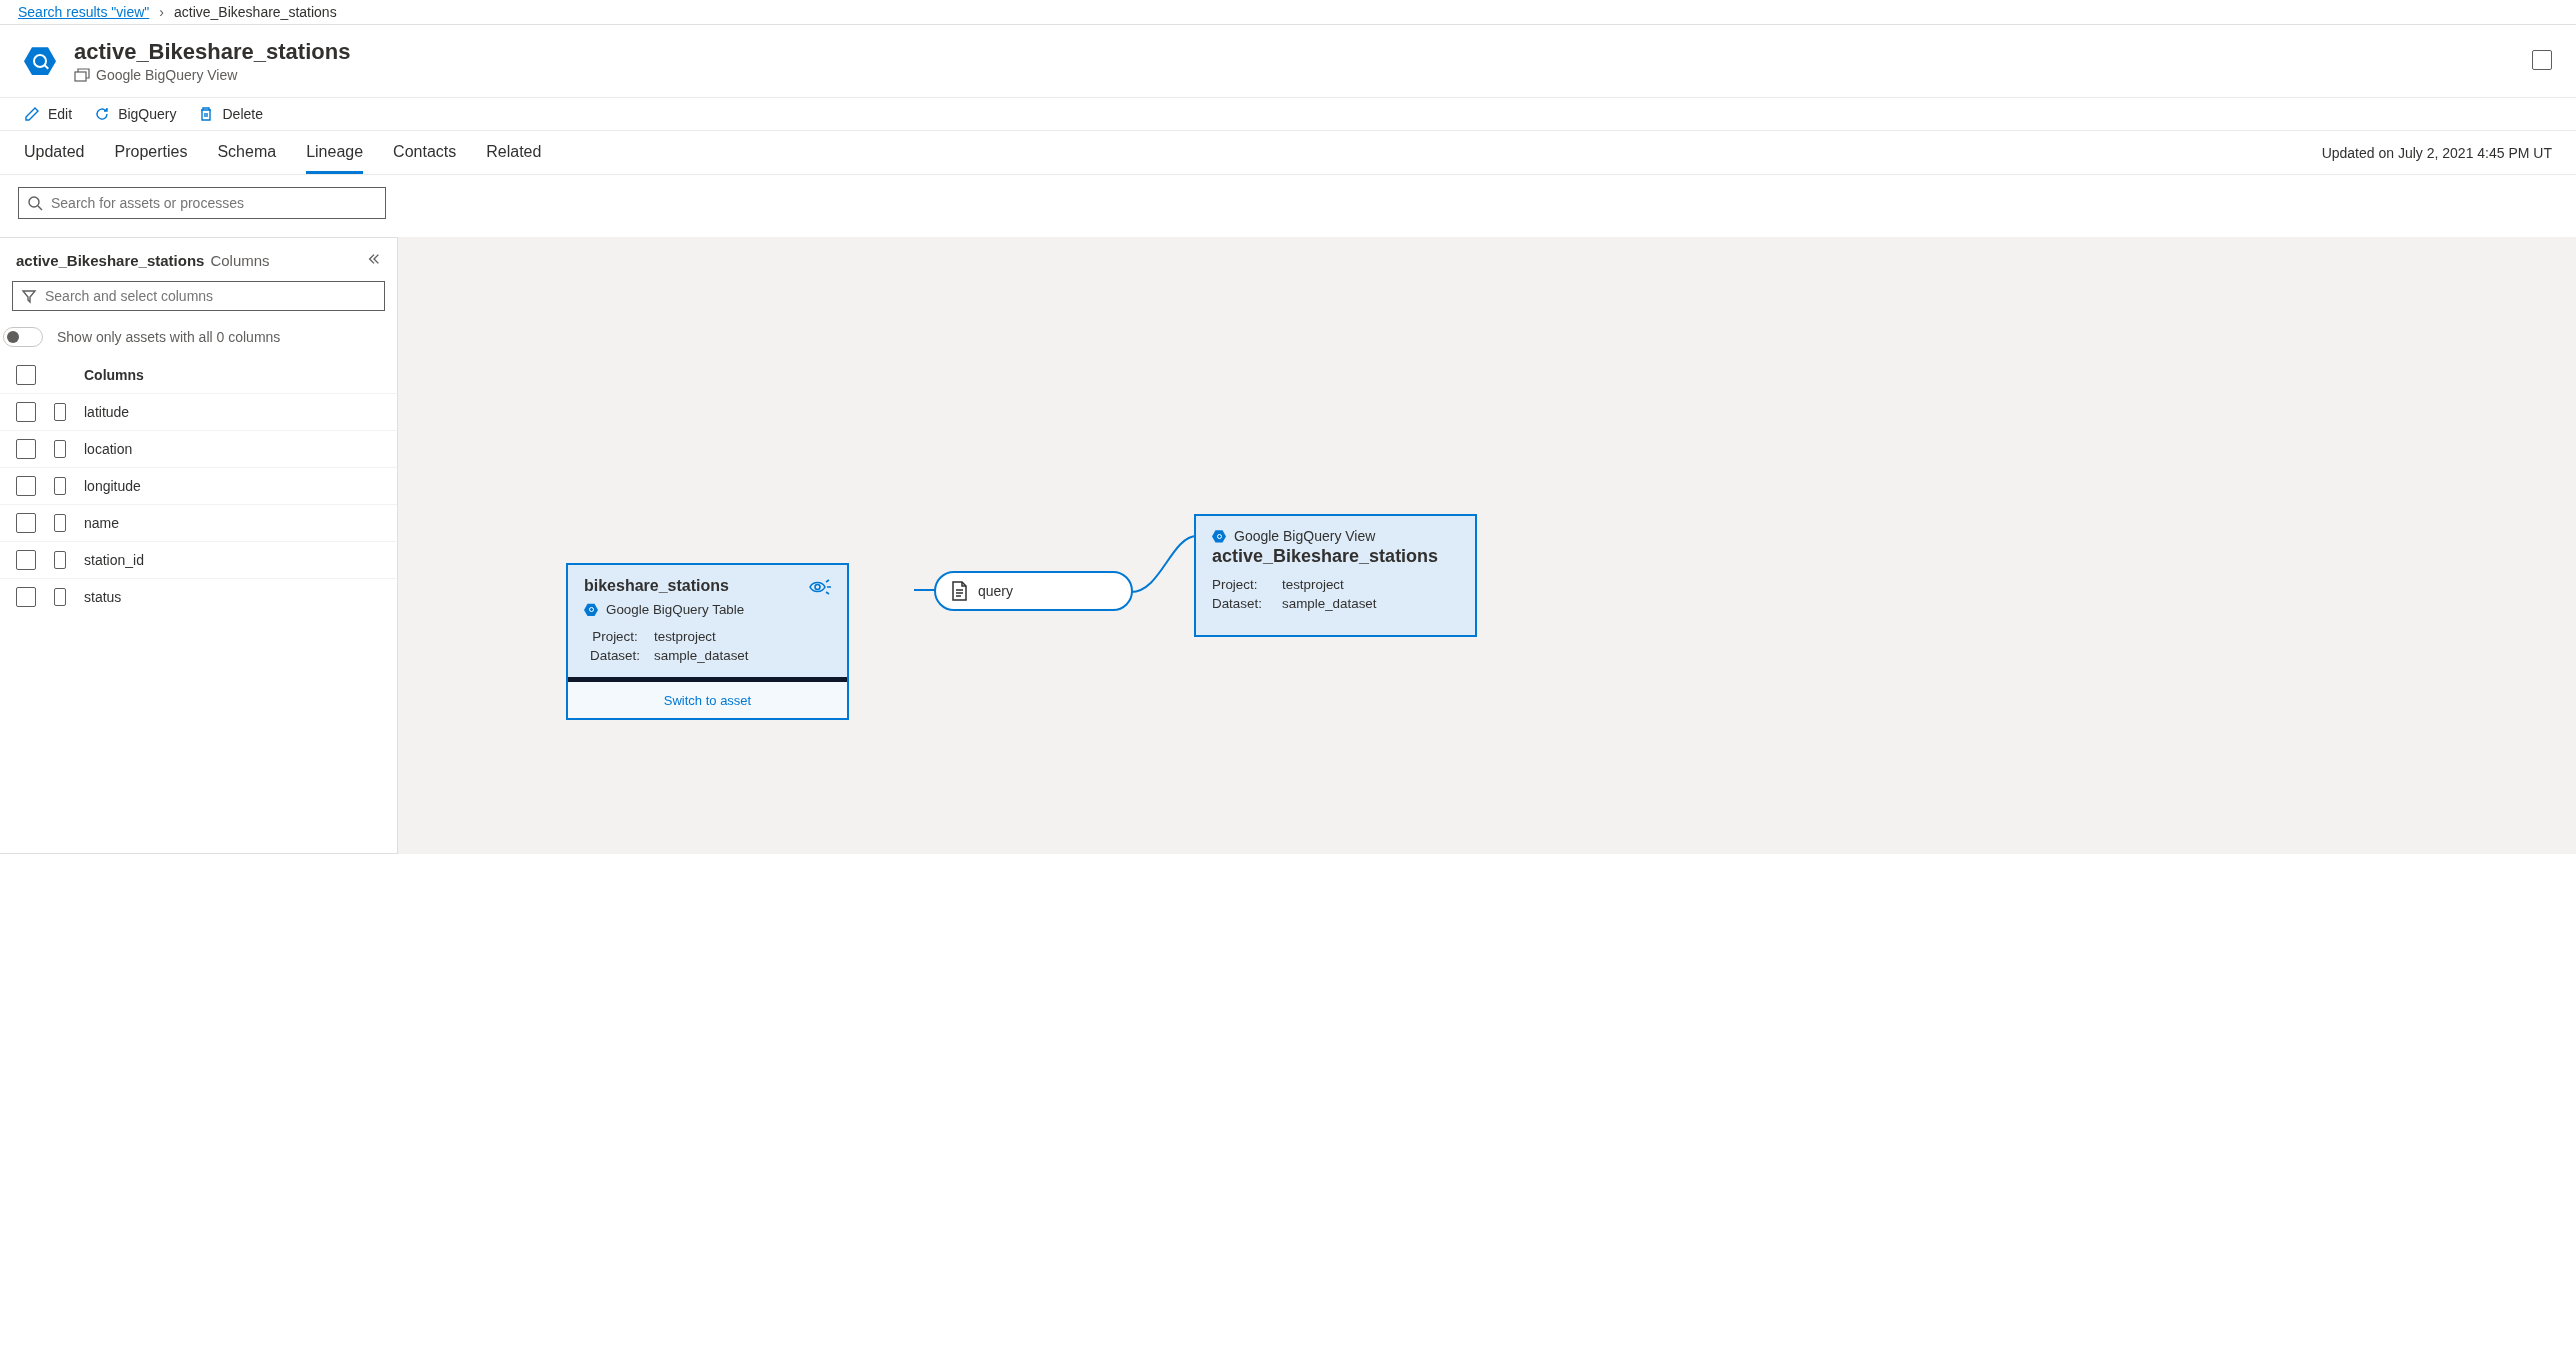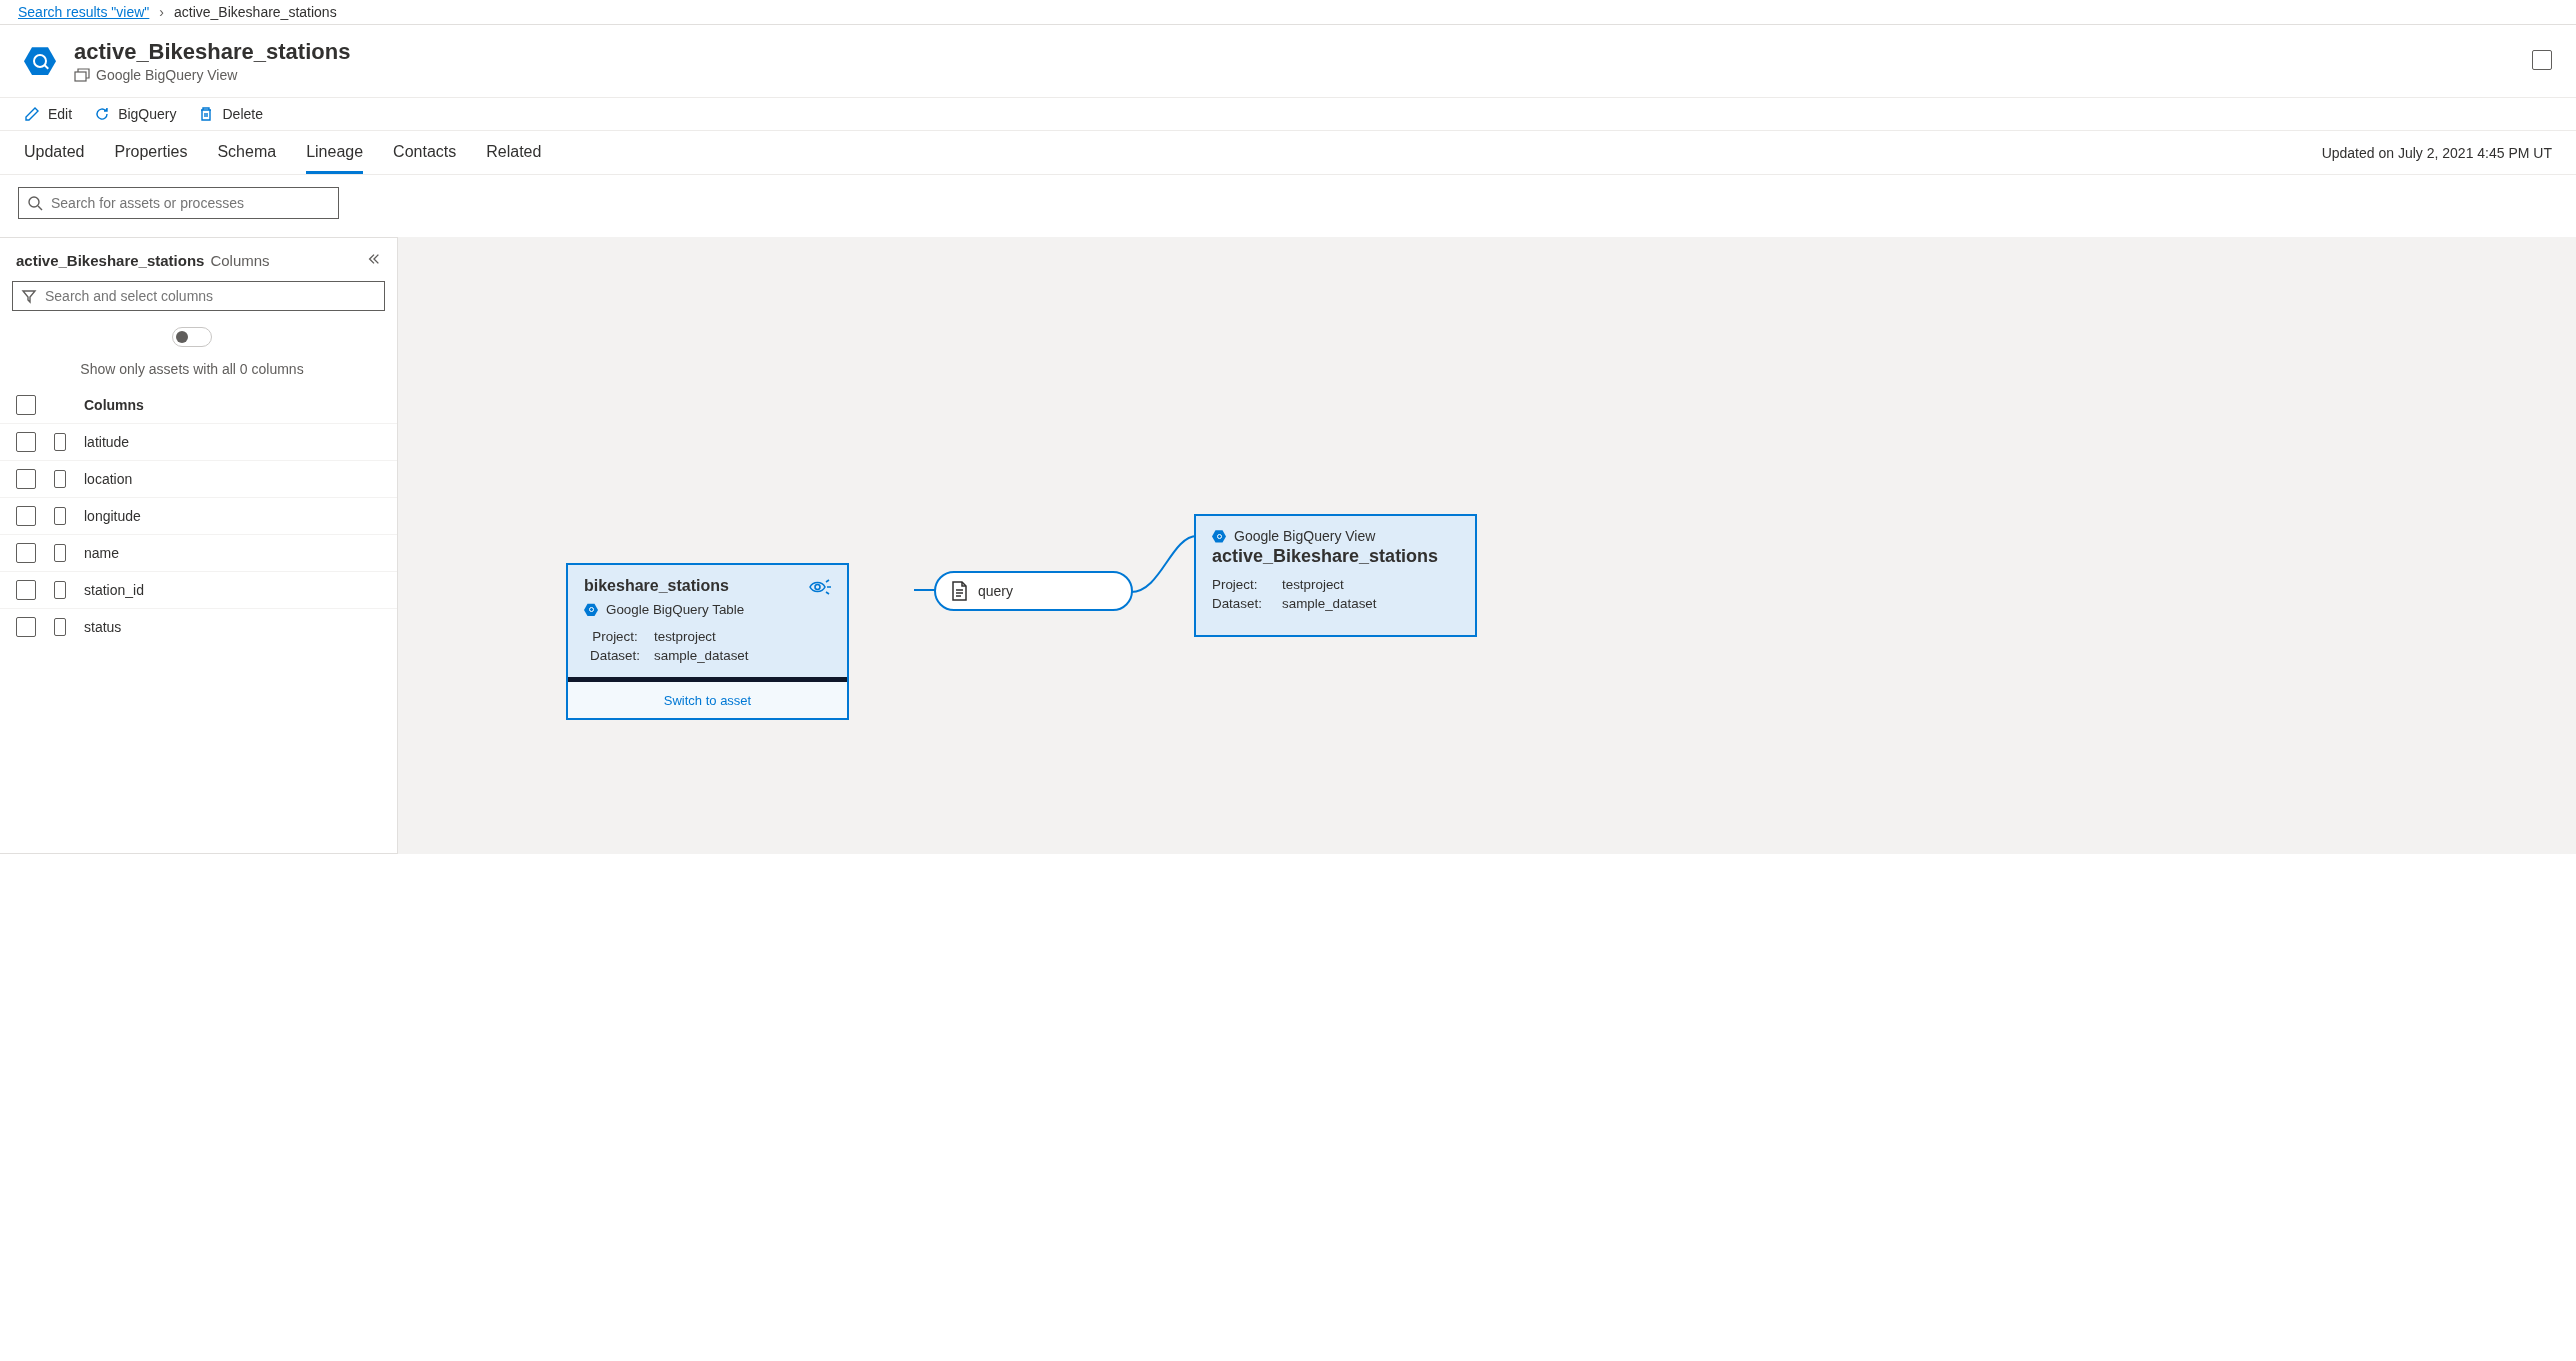--- a/index.html
+++ b/index.html
@@ -28,35 +28,35 @@
 
   
   .tabs-row { display:flex; align-items:center; padding: 0 24px; border-bottom:1px solid #edebe9; }
   .tabs { display: flex; gap: 30px; }
   .tab { padding: 12px 0 10px 0; color: #323130; font-size:16px; cursor:pointer; border-bottom: 3px solid transparent; }
   .tab.active { border-bottom-color: #0078d4; font-weight:400; }
   .updated { margin-left:auto; color:#323130; font-size:14px; }
 
   
   .asset-search-wrap { padding: 12px 18px 0 18px; }
-  .asset-search { width: 321px; border:1px solid #605e5c; height:32px; display:flex; align-items:center; padding:0 8px; gap:8px; }
+  .asset-search { width: 368px; border:1px solid #605e5c; height:32px; display:flex; align-items:center; padding:0 8px; gap:8px; }
   .asset-search input { border:none; outline:none; flex:1; font-size:14px; color:#605e5c; }
 
   
   .main { display:flex; margin-top:18px; }
   .side-panel { width:398px; border:1px solid #e1dfdd; border-left:none; background:#fff; }
   .panel-header { display:flex; align-items:center; padding:14px 16px 8px 16px; gap:6px; }
   .panel-title { font-weight:600; font-size:15px; }
   .panel-sub { color:#605e5c; font-size:15px; }
   .collapse-btn { margin-left:auto; color:#605e5c; cursor:pointer; }
   
   .col-search { margin: 4px 12px; border:1px solid #605e5c; height:30px; display:flex; align-items:center; padding:0 8px; gap:8px; }
   .col-search input { border:none; outline:none; flex:1; font-size:14px; }
 
-  .toggle-row { display:flex; align-items:center; gap:14px; padding:12px 16px 10px 3px;flex-direction:column; }
+  .toggle-row { display:flex; align-items:center; gap:14px; padding:12px 16px 10px 3px; }
   .toggle { width:40px; height:20px; border:1px solid #c8c6c4; border-radius:10px; position:relative; background:#fff; }
   .toggle::after{ content:""; width:12px; height:12px; border-radius:50%; background:#605e5c; position:absolute; top:3px; left:3px;}
   .toggle-label { color:#605e5c; font-size:14px; }
 
   .col-list { }
   .col-row { display:flex; align-items:center; padding:8px 16px; gap:18px; border-top:1px solid #f3f2f1; }
   .col-row.header { font-weight:600; border-top:none;}
   .col-row .spacer { width:12px; }
   .col-icon { width:12px; height:18px; border:1.5px solid #605e5c; border-radius:2px; }
   

